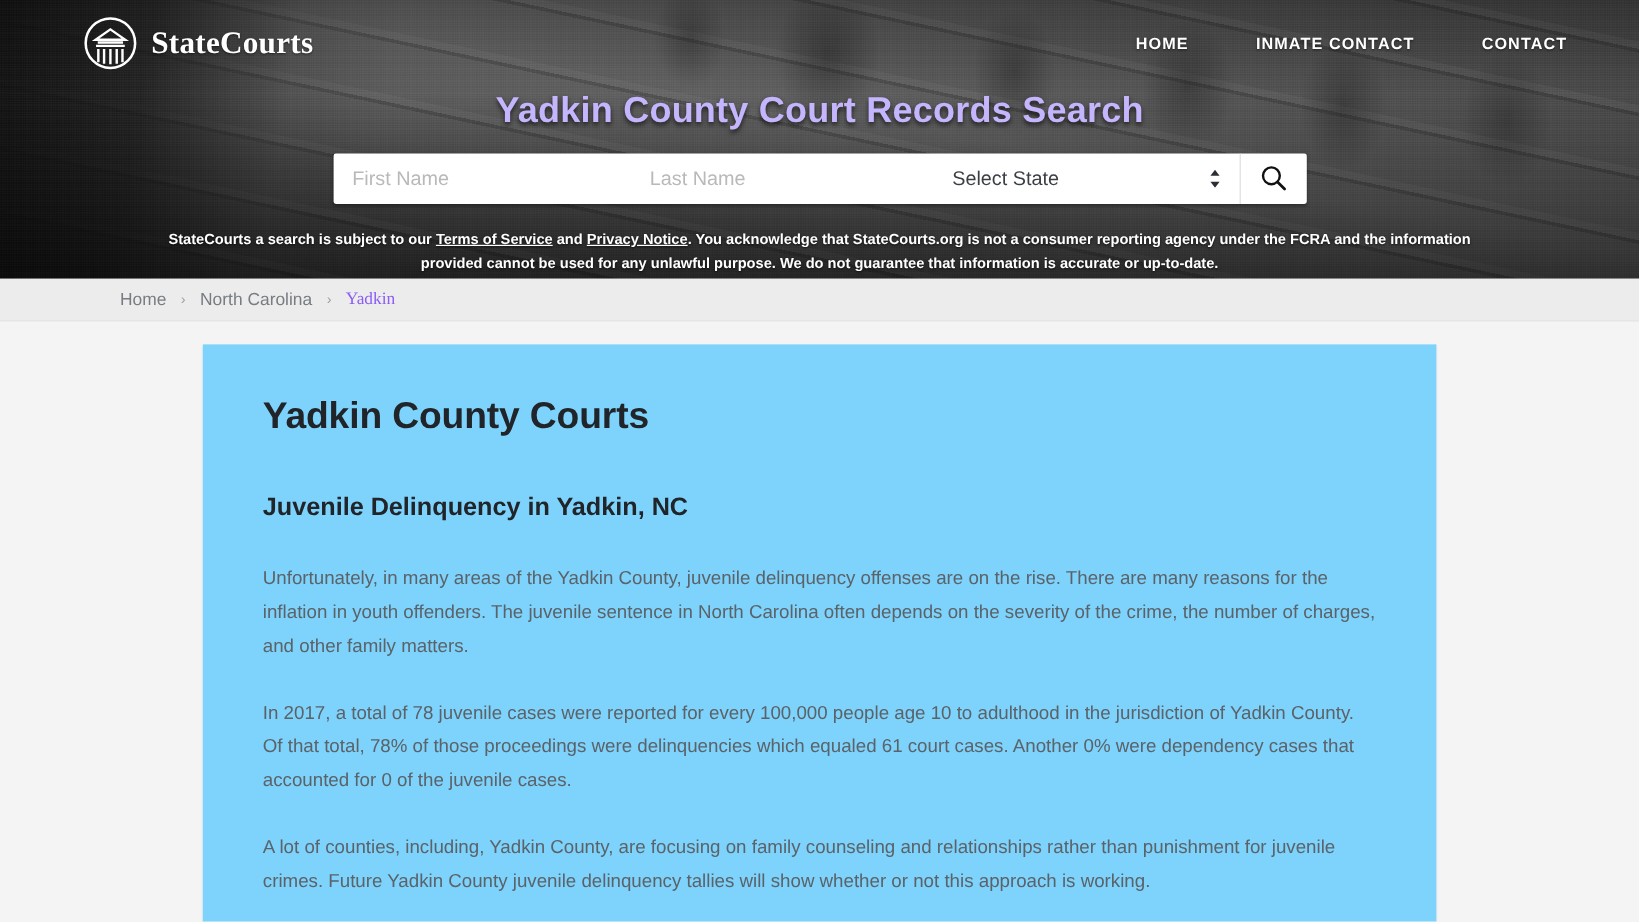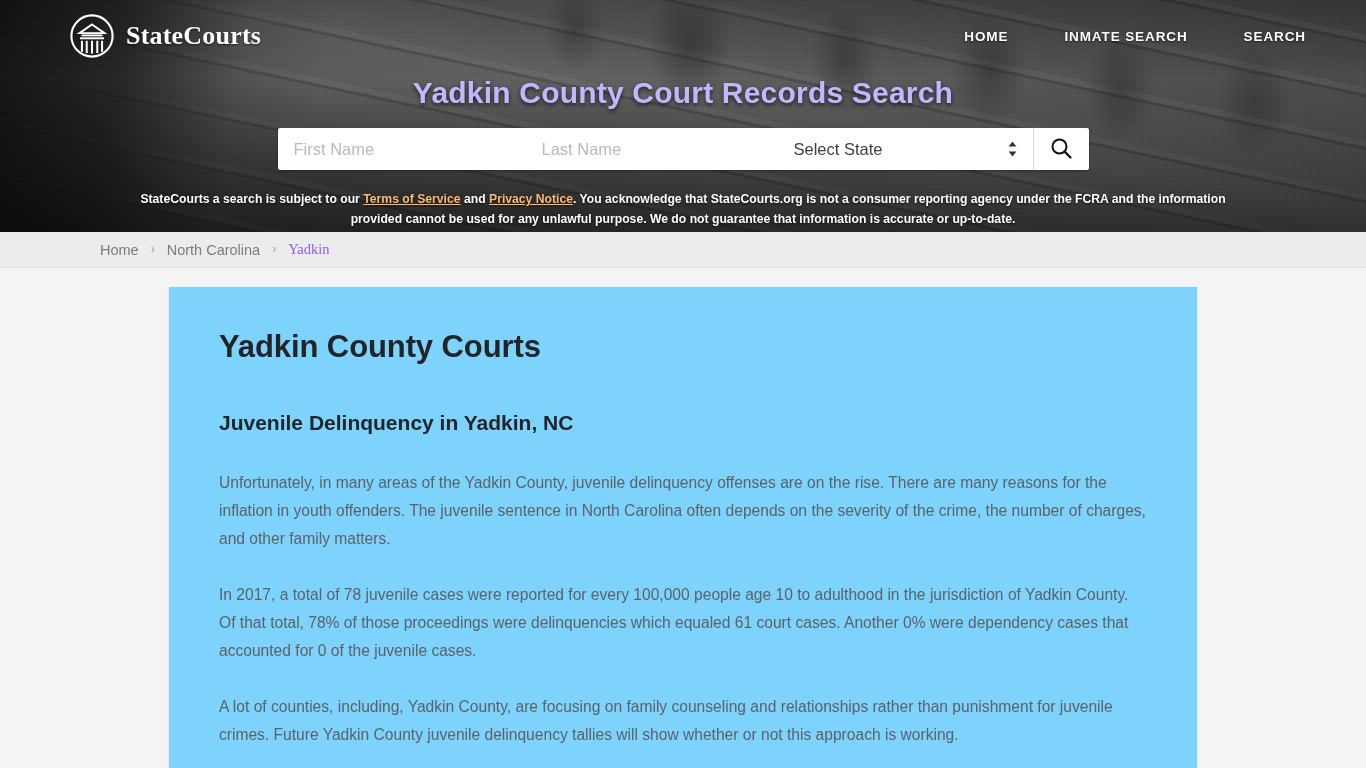--- a/index.html
+++ b/index.html
@@ -136,21 +136,21 @@
   .disclaimer {
     margin: 19px auto 0;
     width: 1110px;
     text-align: center;
     color: #ffffff;
     font-size: 12.2px;
     font-weight: 700;
     line-height: 20px;
     text-shadow: 0 1px 2px rgba(0,0,0,.7);
   }
-  .disclaimer a { color: #fdba74; text-decoration: underline; }
+  .disclaimer a { color: #ffffff; text-decoration: underline; }
 
   
   .crumb-bar {
     height: 36px;
     background: #ececec;
     display: flex; align-items: center;
     padding-left: 100px;
     border-bottom: 1px solid #e2e2e2;
   }
   .crumb { display: flex; align-items: center; }
@@ -227,22 +227,22 @@
             <line x1="24" y1="29" x2="24" y2="42.3" stroke="#ffffff" stroke-width="2.1"></line>
             <line x1="29.5" y1="29" x2="29.5" y2="41.8" stroke="#ffffff" stroke-width="2.1"></line>
             <line x1="34.5" y1="29" x2="34.5" y2="40.5" stroke="#ffffff" stroke-width="2.1"></line>
           </svg>
         </span>
         <span class="brand-text">StateCourts</span>
       </a>
 
       <nav class="nav">
         <a href="#">HOME</a>
-        <a href="#">INMATE SEARCH</a>
-        <a href="#">SEARCH</a>
+        <a href="#">INMATE CONTACT</a>
+        <a href="#">CONTACT</a>
       </nav>
     </div>
 
     <h1 class="hero-title">Yadkin County Court Records Search</h1>
 
     <div class="search-wrap">
       <form class="search-bar">
         <input class="f-first" type="text" placeholder="First Name" style="">
         <input class="f-last" type="text" placeholder="Last Name" style="">
         <div class="select-box">

